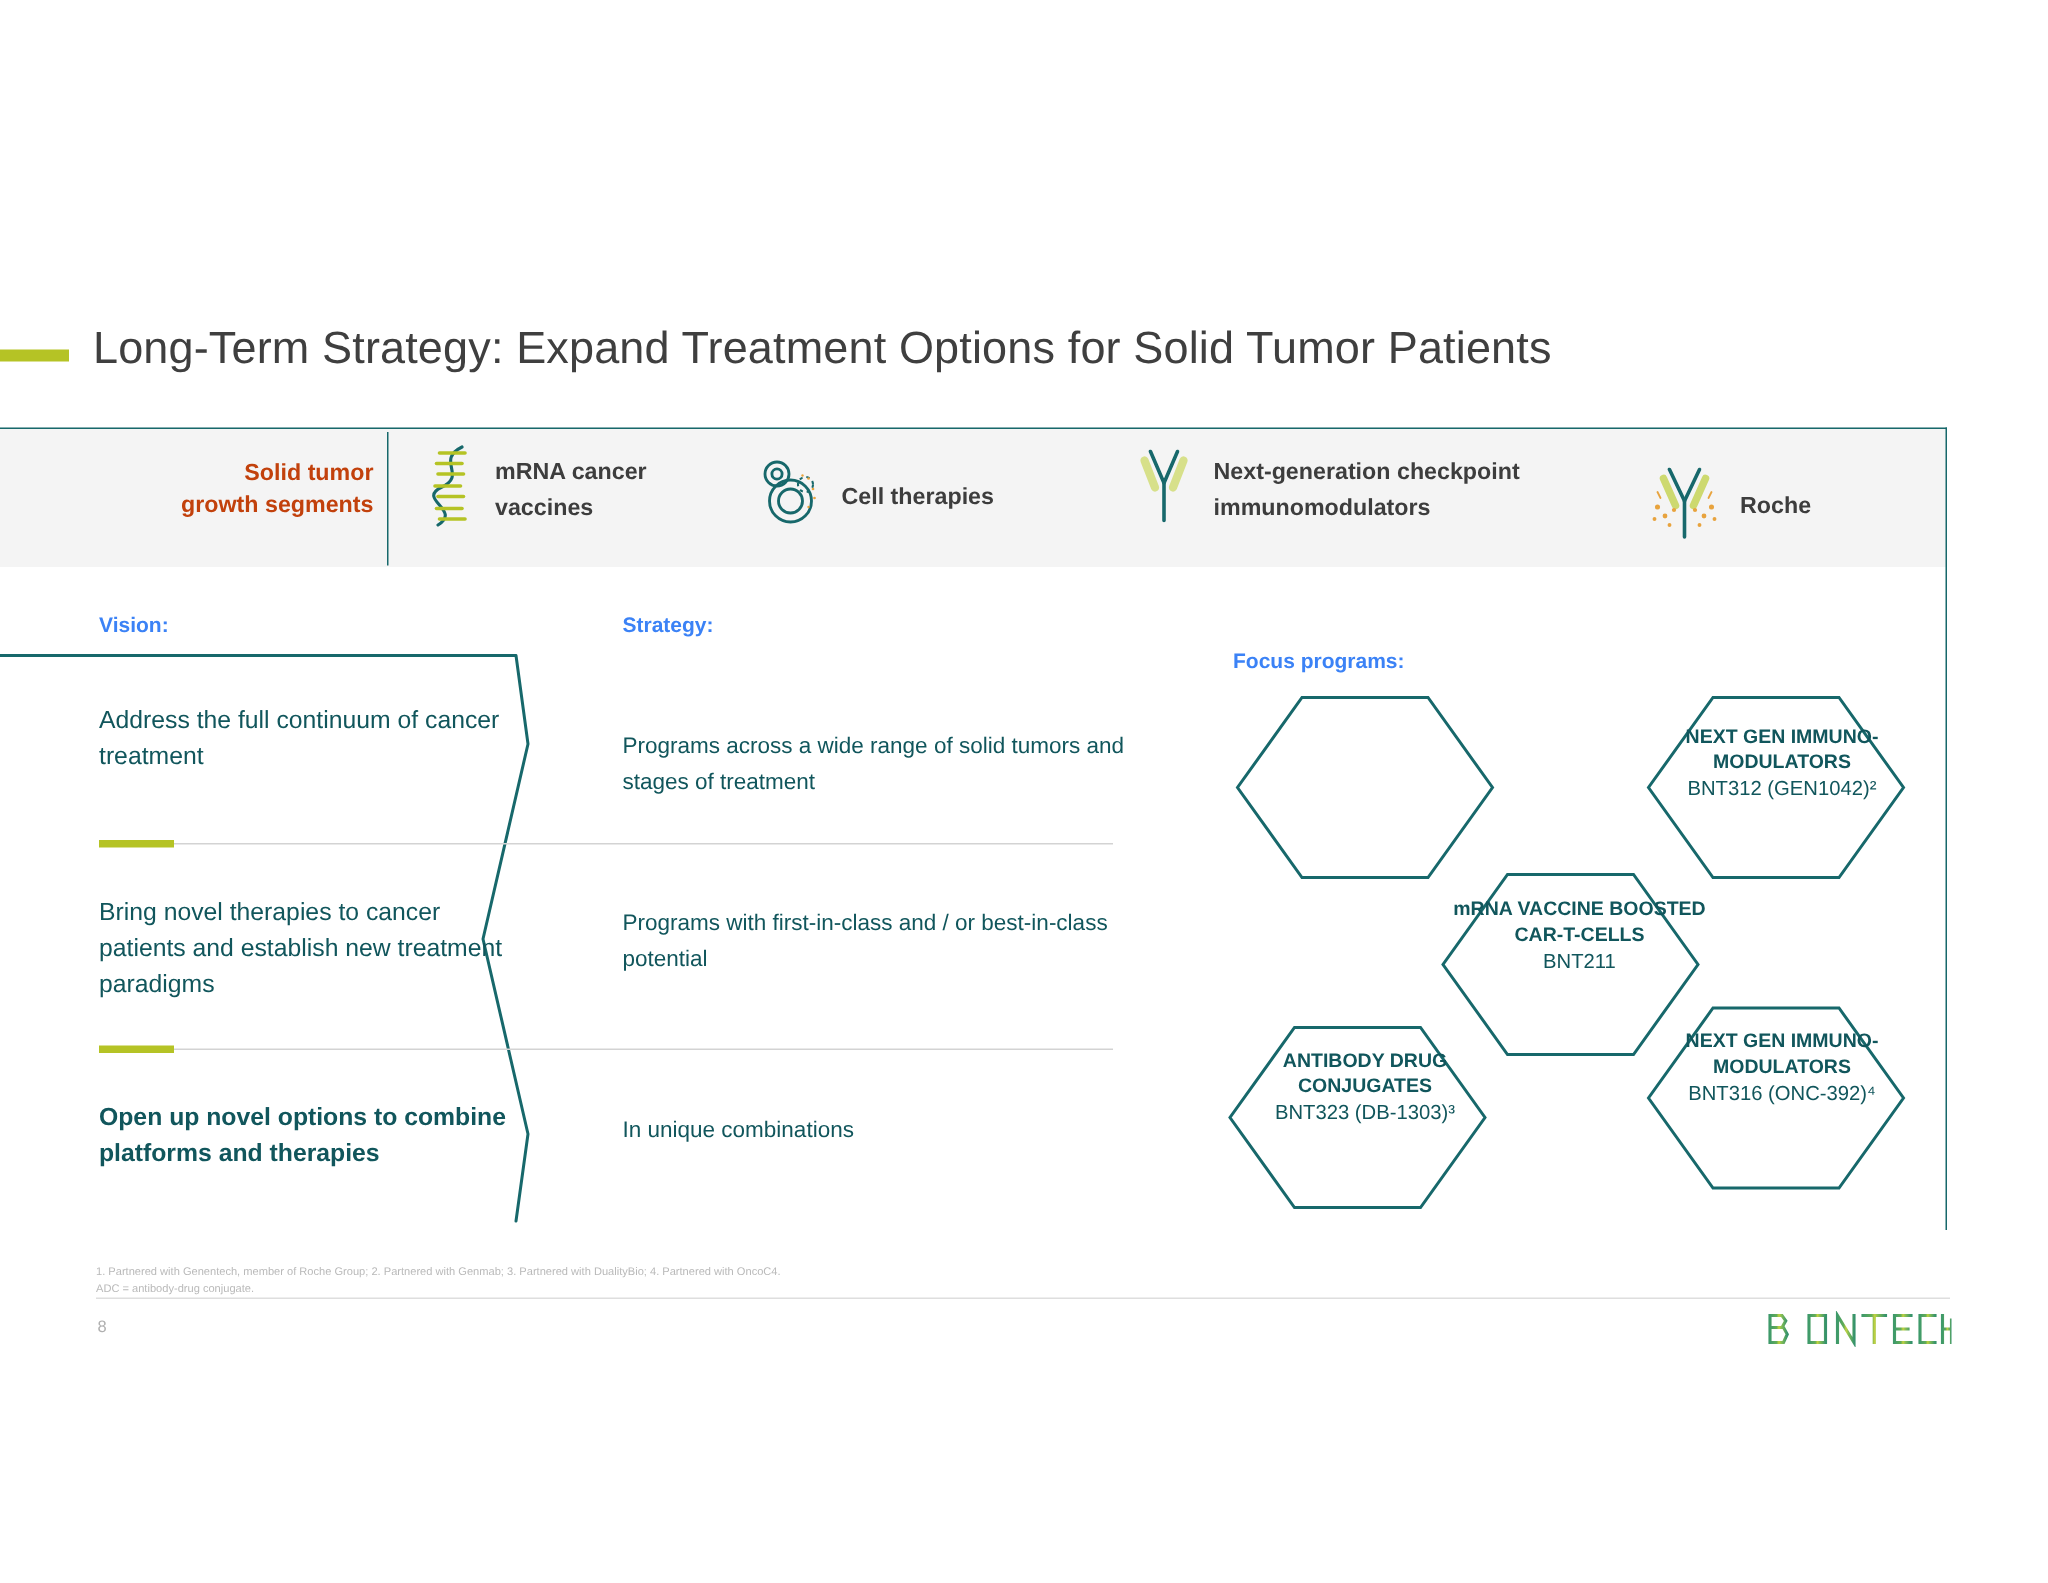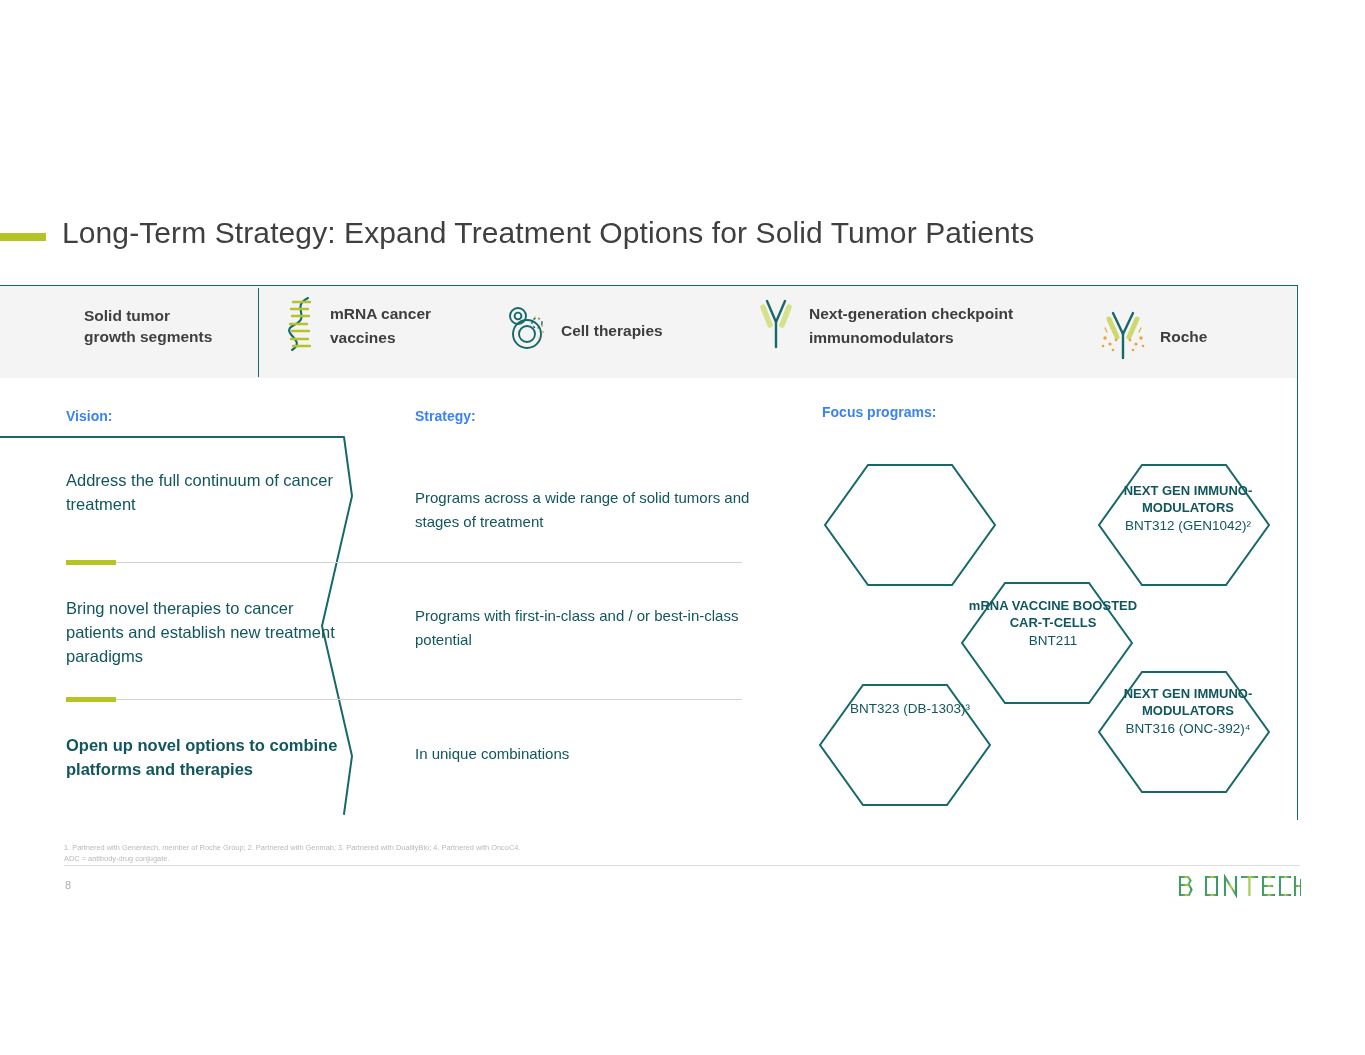--- a/index.html
+++ b/index.html
@@ -20,21 +20,21 @@
     font-size:30px;color:#3f3f3f;letter-spacing:.1px;white-space:nowrap;
   }
 
   
   .band{
     position:absolute;left:0;top:285px;width:1298px;height:92px;
     background:#f4f4f4;border-top:1.4px solid #17686b;
   }
   .band-label{
     position:absolute;left:84px;top:305px;width:165px;
-    font-size:15.5px;font-weight:bold;color:#404040;line-height:21px;
+    font-size:15.5px;font-weight:bold;color:#c2410c;line-height:21px;text-align:right;
   }
   .band-div{
     position:absolute;left:258px;top:288px;width:1.4px;height:89px;background:#17686b;
   }
   .band-item{position:absolute;display:flex;align-items:center;}
   .band-item .bi-label{
     font-size:15.5px;font-weight:bold;color:#3d3d3d;line-height:24px;
   }
   #bi-mrna{left:282px;top:295px;}
   #bi-mrna .bi-label{width:140px;}
@@ -43,21 +43,21 @@
   #bi-next .bi-label{width:270px;}
   #bi-adc{left:1098px;top:306px;}
   .ico{flex:0 0 auto;margin-right:12px;}
 
   
   .col-head{
     position:absolute;font-size:14px;font-weight:bold;color:#3b82f6;
   }
   #h-vision{left:66px;top:408px;}
   #h-strategy{left:415px;top:408px;}
-  #h-focus{left:822px;top:404px;}
+  #h-focus{left:822px;top:432px;}
 
   
   .vision-shape{position:absolute;left:0;top:436px;width:370px;height:380px;}
   .vision-item{
     position:absolute;left:66px;width:285px;
     font-size:16.5px;color:#11565c;line-height:24px;
   }
   #v1{top:468px;}
   #v2{top:596px;}
   #v3{top:733px;font-weight:bold;}
@@ -249,20 +249,21 @@
 
   <div class="hex-txt" id="hx2">
     <span class="hex-title">NEXT GEN IMMUNO-MODULATORS</span>
     <span class="hex-sub">BNT312 (GEN1042)²</span>
   </div>
   <div class="hex-txt" id="hx3">
     <span class="hex-title">mRNA VACCINE BOOSTED CAR-T-CELLS</span>
     <span class="hex-sub">BNT211</span>
   </div>
   <div class="hex-txt" id="hx4">
+    <span class="hex-title">ANTIBODY DRUG CONJUGATES</span>
     <span class="hex-sub">BNT323 (DB-1303)³</span>
   </div>
   <div class="hex-txt" id="hx5">
     <span class="hex-title">NEXT GEN IMMUNO-MODULATORS</span>
     <span class="hex-sub">BNT316 (ONC-392)⁴</span>
   </div>
 
   <div class="foot">
     <span>1. Partnered with Genentech, member of Roche Group; 2. Partnered with Genmab; 3. Partnered with DualityBio; 4. Partnered with OncoC4.</span><br>
     <span>ADC = antibody-drug conjugate.</span>

